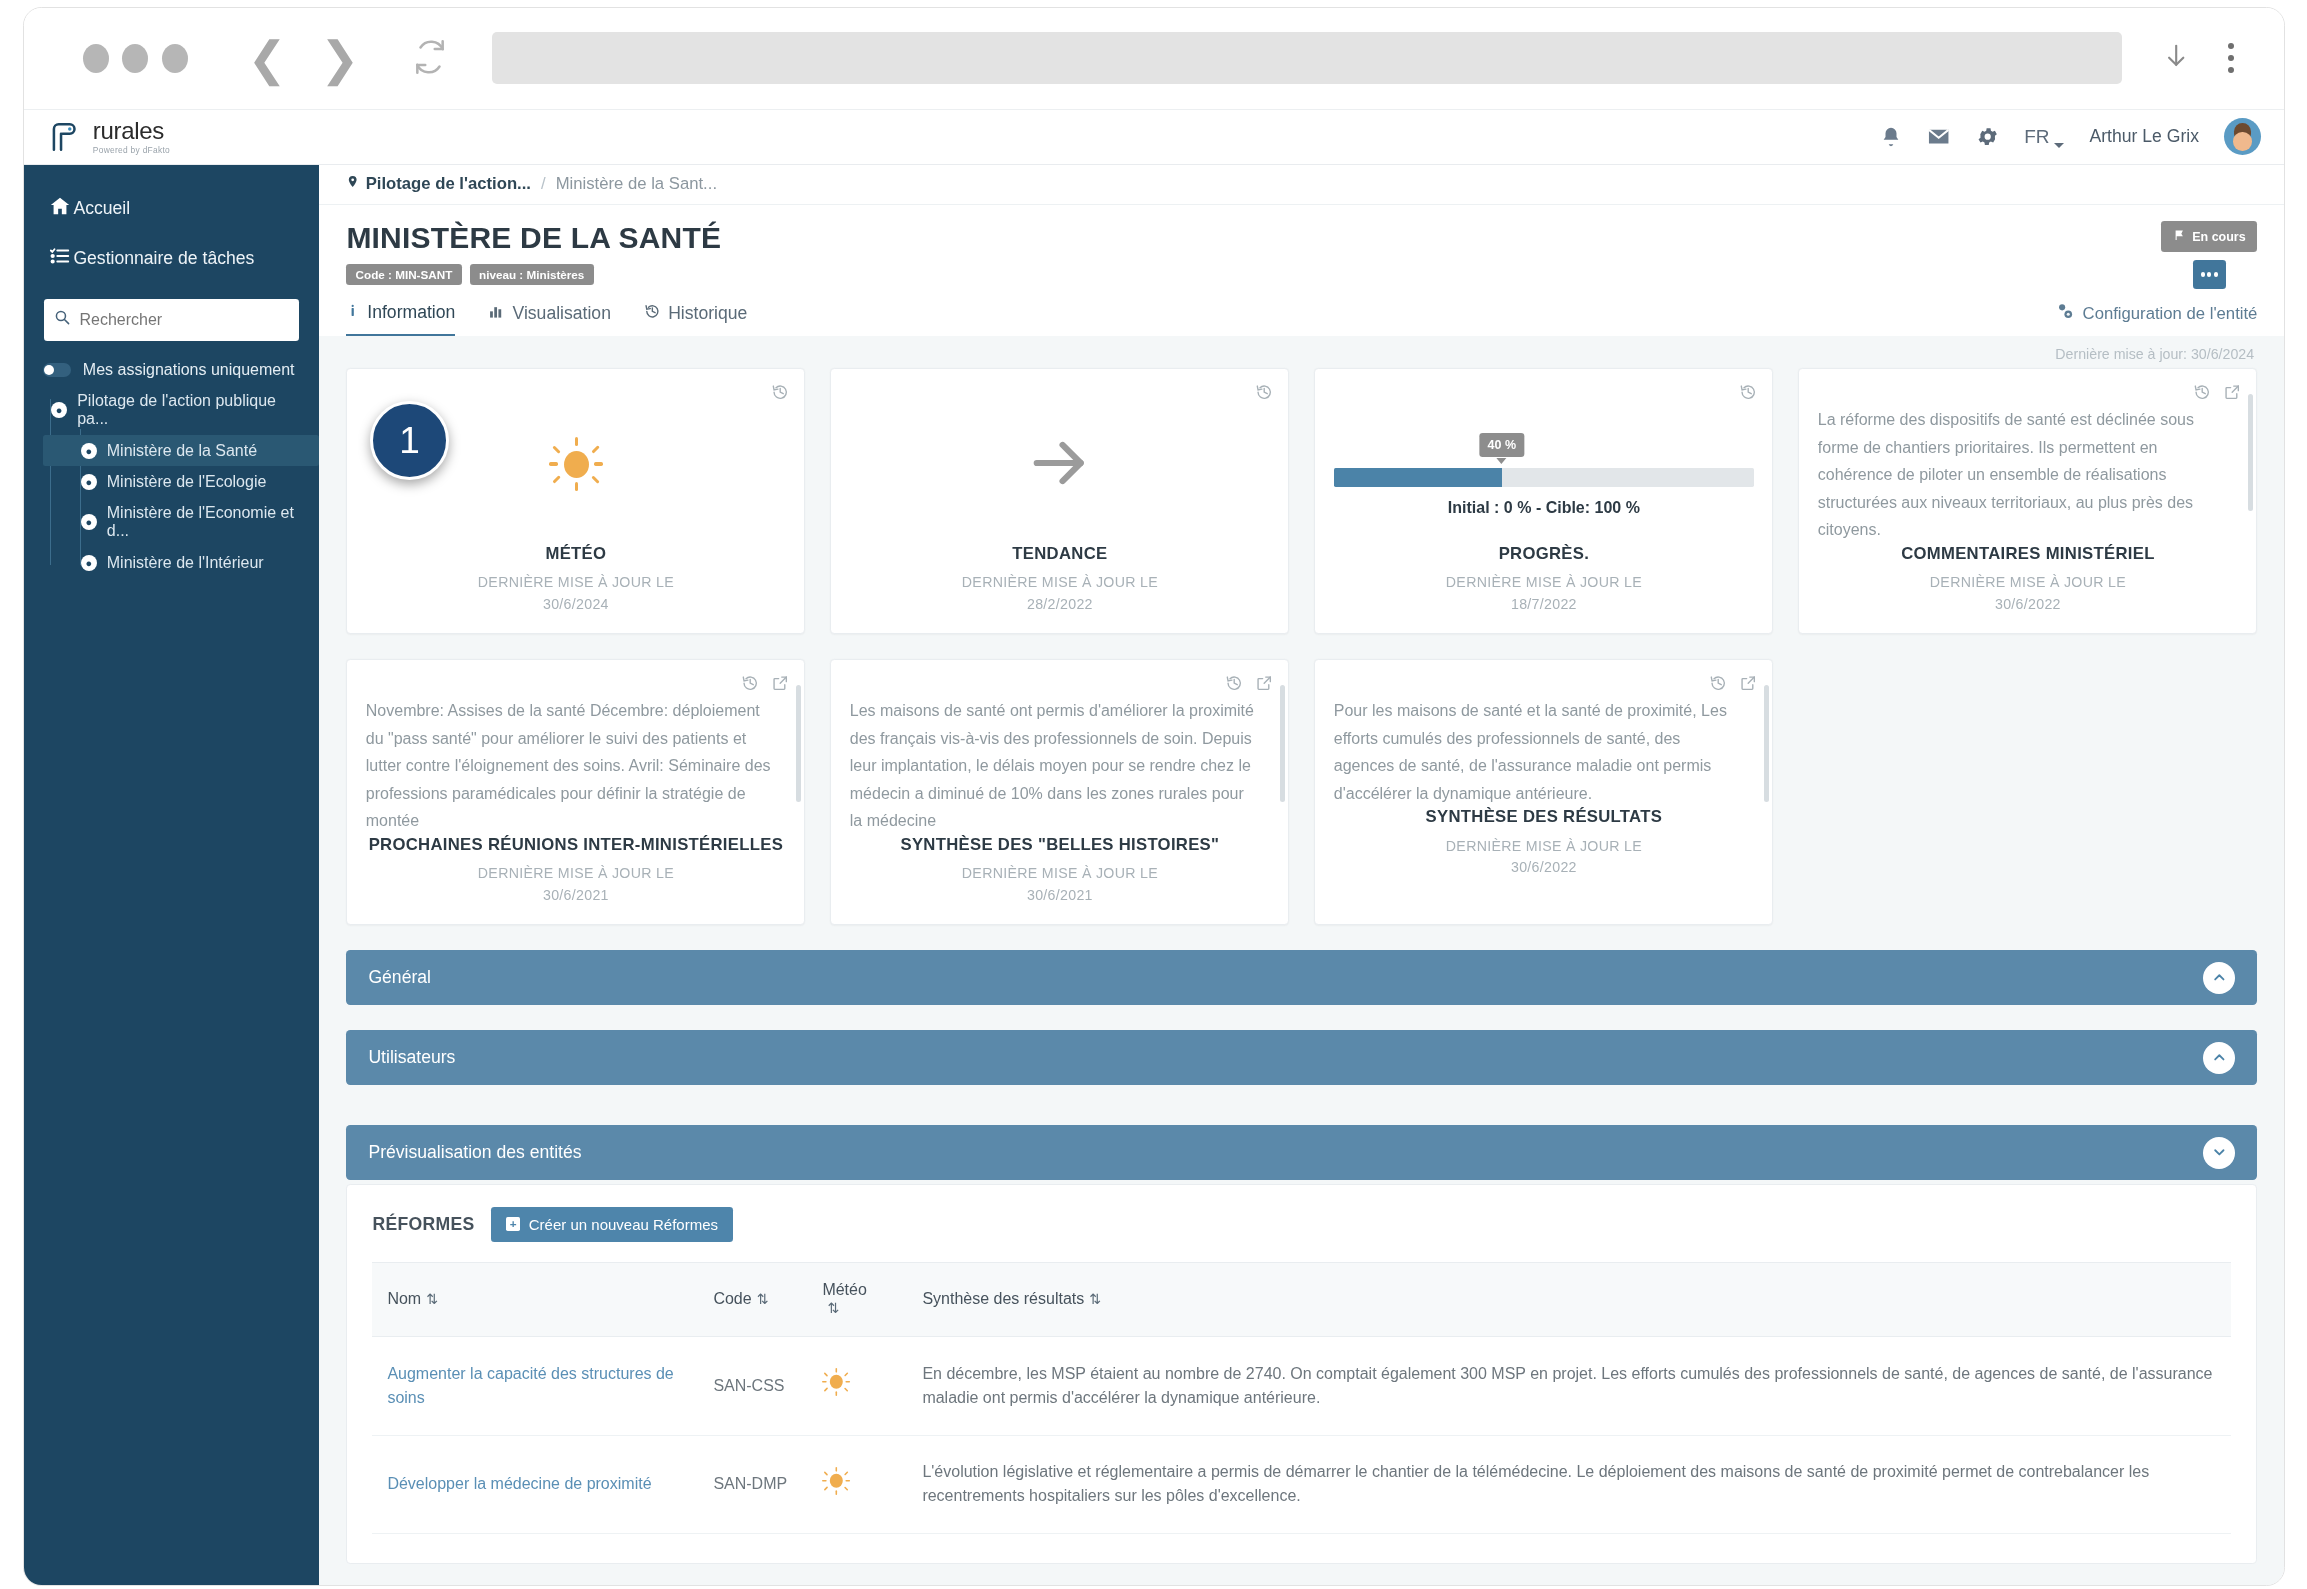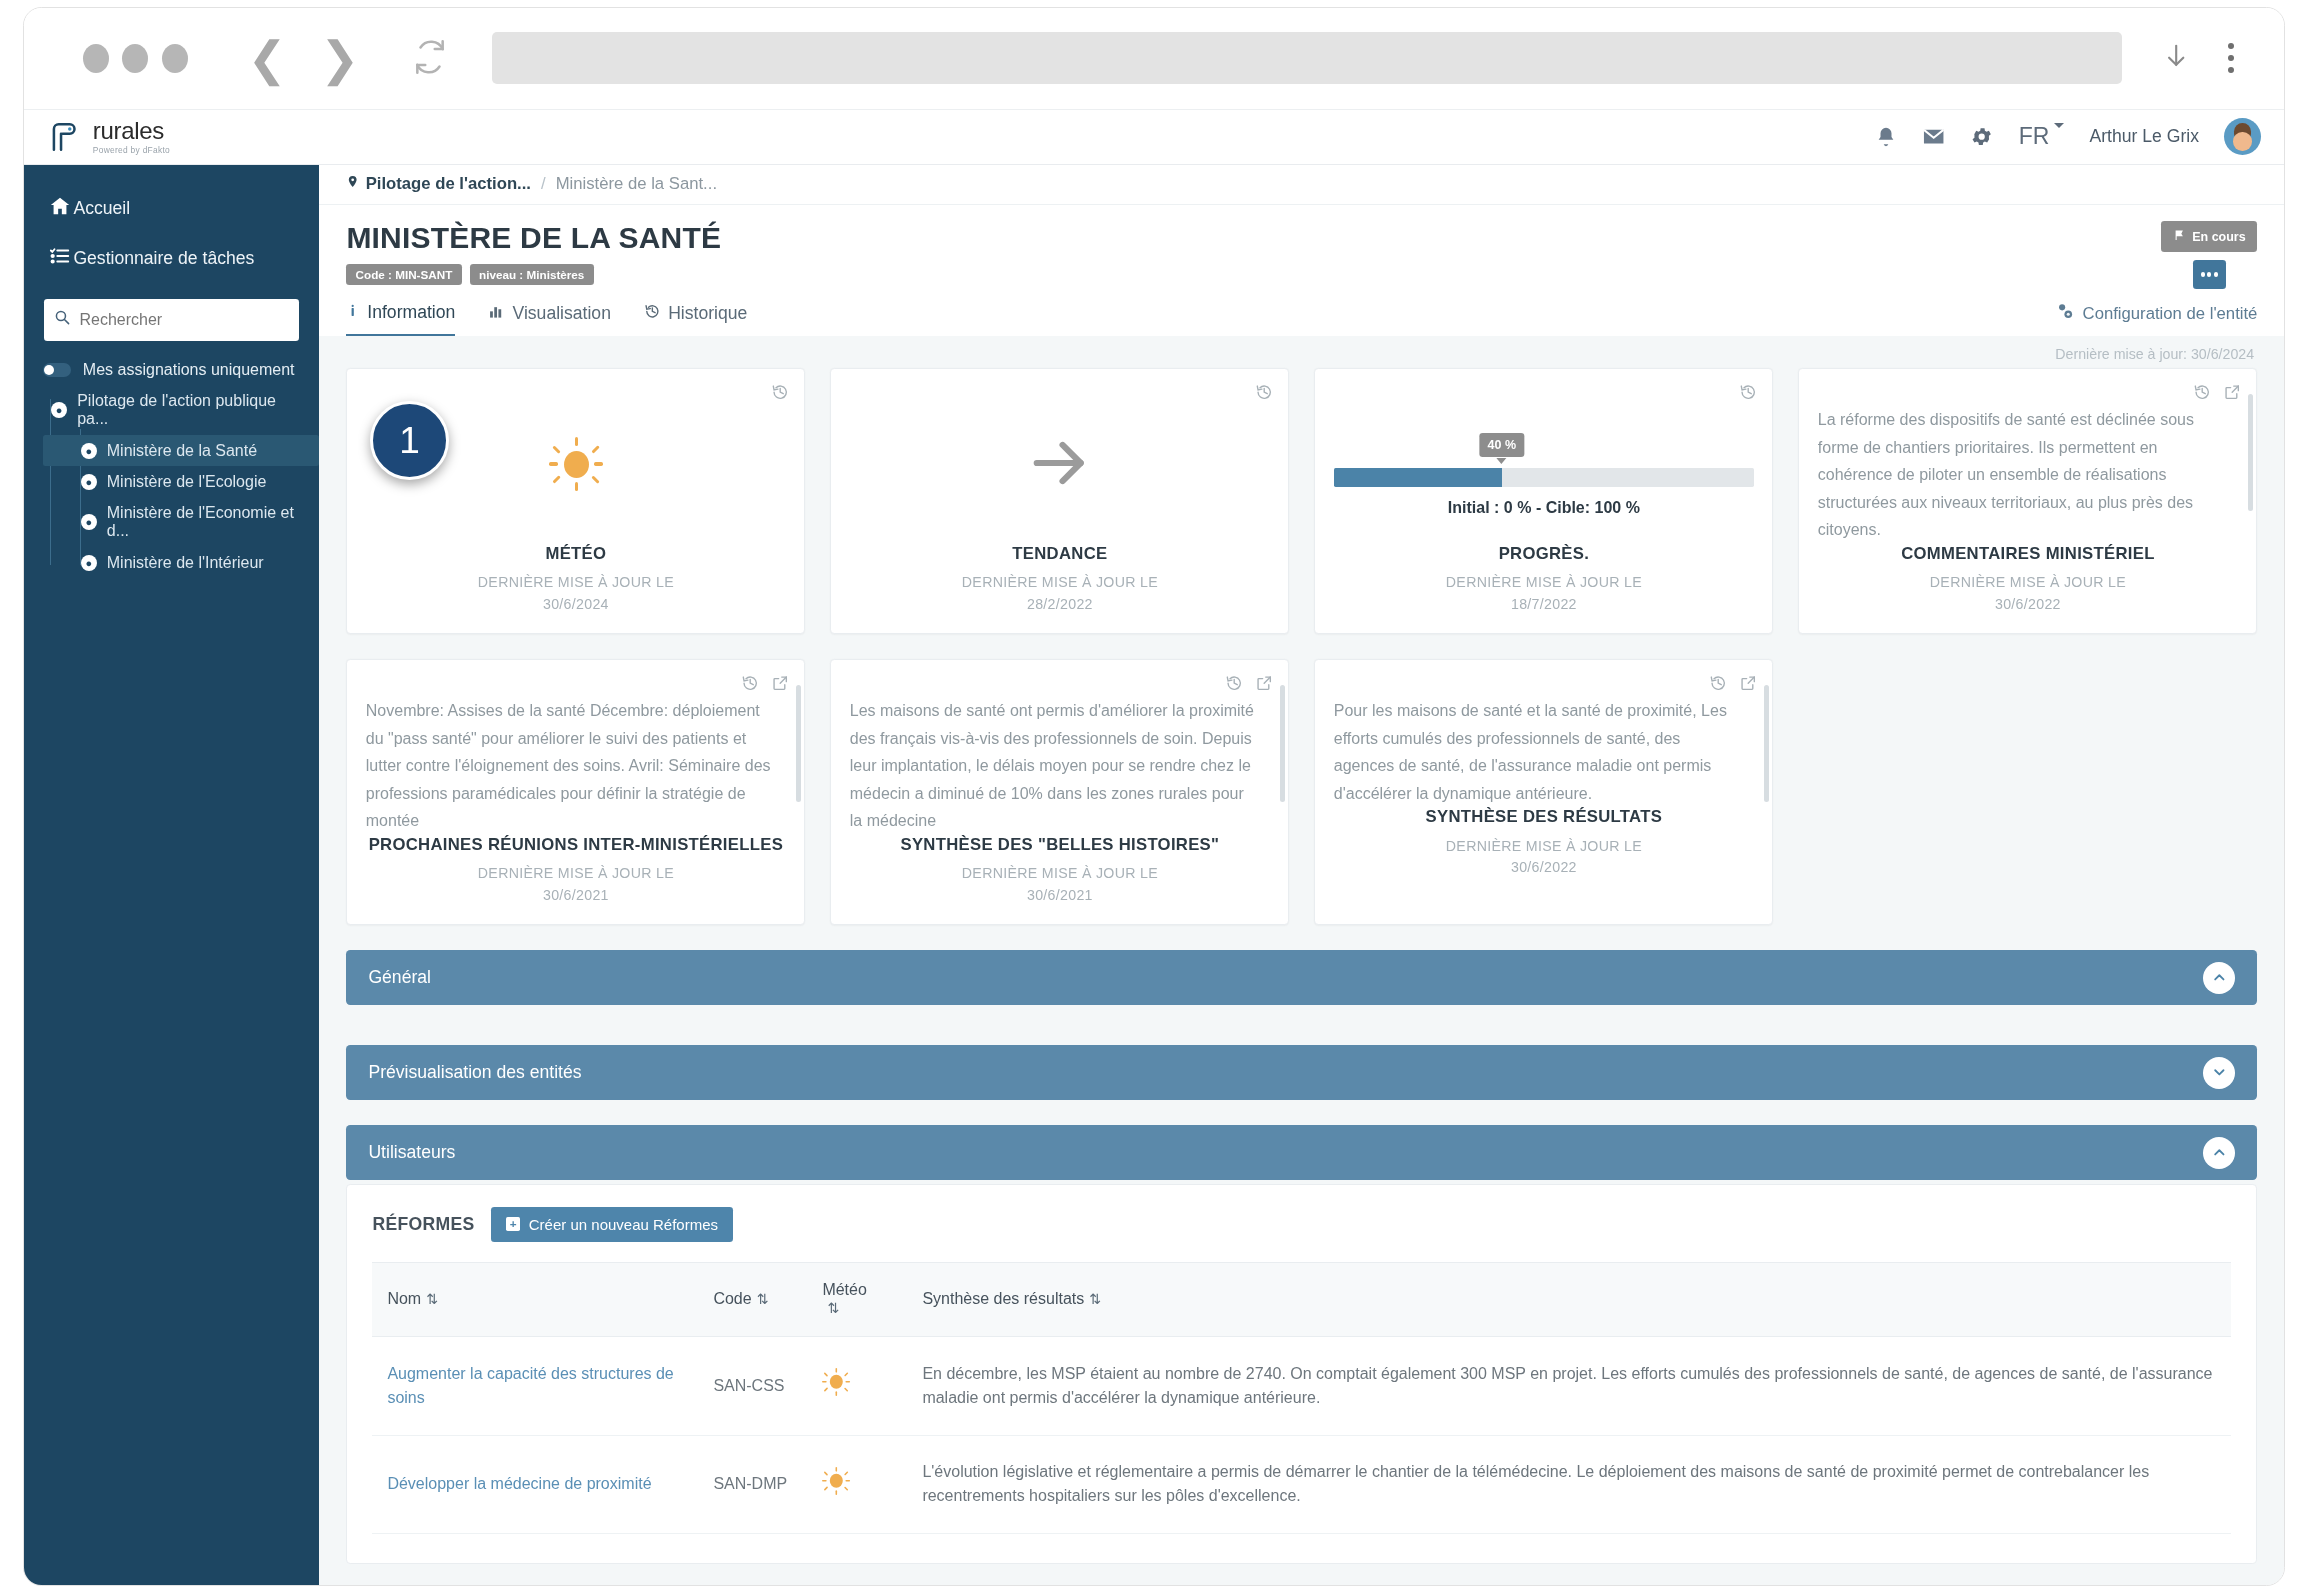--- a/index.html
+++ b/index.html
@@ -53,21 +53,21 @@
     padding-left: 22px;
   }
   .logo-wrap { display: flex; align-items: center; gap: 8.4px; width: 263px; }
   .logo-mark { width: 38px; height: 38px; }
   .logo-text { display: flex; flex-direction: column; line-height: 1; }
   .logo-name { font-size: 24px; color: #2b2b2b; letter-spacing: -0.3px; }
   .logo-sub { font-size: 8.4px; color: #9aa3ab; margin-top: 2.5px; letter-spacing: 0.3px; }
   .appbar-spacer { flex: 1; }
   .appbar-right { display: flex; align-items: center; gap: 25px; padding-right: 23.4px; }
   .ic { color: #6b7b8c; display: inline-flex; }
-  .lang { font-size: 23px; color: #5d6b7a; display: flex; align-items: flex-start; gap: 5px; }
+  .lang { font-size: 19px; color: #5d6b7a; display: flex; align-items: flex-end; gap: 5px; }
   .caret-d { width: 0; height: 0; border-left: 5px solid transparent; border-right: 5px solid transparent; border-top: 5.9px solid #5d6b7a; }
   .uname { font-size: 17.6px; color: #4b5a68; }
   .avatar {
     width: 37px; height: 37px; border-radius: 50%;
     background: #5a9bc4; position: relative; overflow: hidden;
     display: inline-block;
   }
   .avatar::before { content:""; position:absolute; left:10px; top:5px; width:16.7px; height:14.2px; border-radius:8.4px 8.4px 3.3px 3.3px; background:#6d4a2f; }
   .avatar::after { content:""; position:absolute; left:9.2px; top:14.2px; width:18.4px; height:18.4px; border-radius:50%; background:#f0b98d; }
 
@@ -637,34 +637,34 @@
 
         <div class="acc">
           <span>Général</span>
           <span class="acc-ic">
             <svg width="16.7" height="16.7" viewBox="0 0 24 24" fill="none" stroke="#4b83a8" stroke-width="2.6" stroke-linecap="round" stroke-linejoin="round">
                 <polyline points="6,15 12,9 18,15"></polyline>
               </svg>
           </span>
         </div>
 
+        <div class="acc">
+          <span>Utilisateurs</span>
+          <span class="acc-ic">
+            <svg width="16.7" height="16.7" viewBox="0 0 24 24" fill="none" stroke="#4b83a8" stroke-width="2.6" stroke-linecap="round" stroke-linejoin="round">
+                <polyline points="6,15 12,9 18,15"></polyline>
+              </svg>
+          </span>
+        </div>
+
         <div class="acc" style="margin-top:40px;">
           <span>Prévisualisation des entités</span>
           <span class="acc-ic">
             <svg width="16.7" height="16.7" viewBox="0 0 24 24" fill="none" stroke="#4b83a8" stroke-width="2.6" stroke-linecap="round" stroke-linejoin="round">
                 <polyline points="6,9 12,15 18,9"></polyline>
-              </svg>
-          </span>
-        </div>
-
-        <div class="acc">
-          <span>Utilisateurs</span>
-          <span class="acc-ic">
-            <svg width="16.7" height="16.7" viewBox="0 0 24 24" fill="none" stroke="#4b83a8" stroke-width="2.6" stroke-linecap="round" stroke-linejoin="round">
-                <polyline points="6,15 12,9 18,15"></polyline>
               </svg>
           </span>
         </div>
 
         <div class="panel">
           <div class="panel-head">
             <span class="panel-label">RÉFORMES</span>
             <span class="btn-create">
               <span class="btn-plus">+</span>
               <span>Créer un nouveau Réformes</span>

